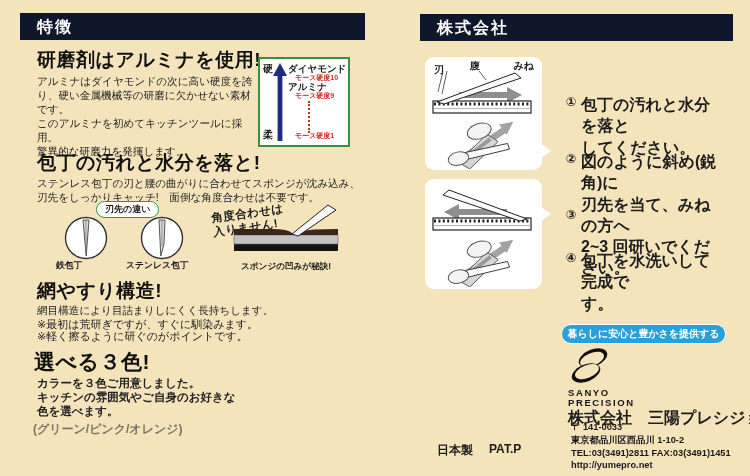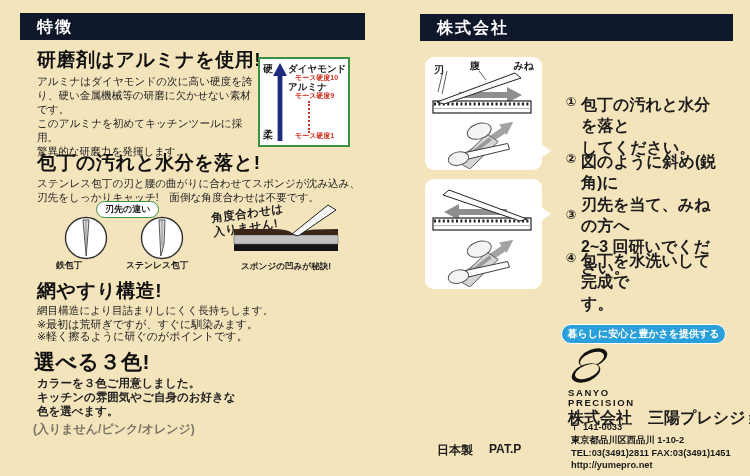--- a/index.html
+++ b/index.html
@@ -125,21 +125,21 @@
 
 <div class="abs h1" style="left:37px; top:278px;">網やすり構造!</div>
 <div class="abs body-txt" style="left:37px; top:303px; width:330px;">網目構造により目詰まりしにくく長持ちします。</div>
 <div class="abs small-txt" style="left:37px; top:317px;">※最初は荒研ぎですが、すぐに馴染みます。</div>
 <div class="abs small-txt" style="left:37px; top:329px;">※軽く擦るように研ぐのがポイントです。</div>
 
 <div class="abs h1" style="left:34px; top:348px; font-size:21px;">選べる３色!</div>
 <div class="abs pre" style="left:37px; top:377px; font-size:11.5px; font-weight:700; line-height:1.2; color:#222;">カラーを３色ご用意しました。
 キッチンの雰囲気やご自身のお好きな
 色を選べます。</div>
-<div class="abs gray" style="left:33px; top:421px; font-size:12px; font-weight:600;">(入りません/ピンク/オレンジ)</div>
+<div class="abs gray" style="left:33px; top:421px; font-size:12px; font-weight:600;">(グリーン/ピンク/オレンジ)</div>
 
 <div class="abs hdr" style="left:420px; top:14px; width:313px; height:27px;">株式会社</div>
 
 <div class="abs panel" style="left:425px; top:57px; width:117px; height:113px;">
   <div class="diag-lbl" style="left:9px; top:6px;">刃</div>
   <div class="diag-lbl" style="left:45px; top:2px;">腹</div>
   <div class="diag-lbl" style="right:8px; top:2px;">みね</div>
   <svg class="abs" style="left:4px; top:13px;" width="109" height="46" viewBox="0 0 109 46">
     <line x1="14" y1="1" x2="9" y2="22" stroke="#333" stroke-width="0.8"></line>
     <line x1="18" y1="1" x2="13" y2="24" stroke="#333" stroke-width="0.8"></line>

